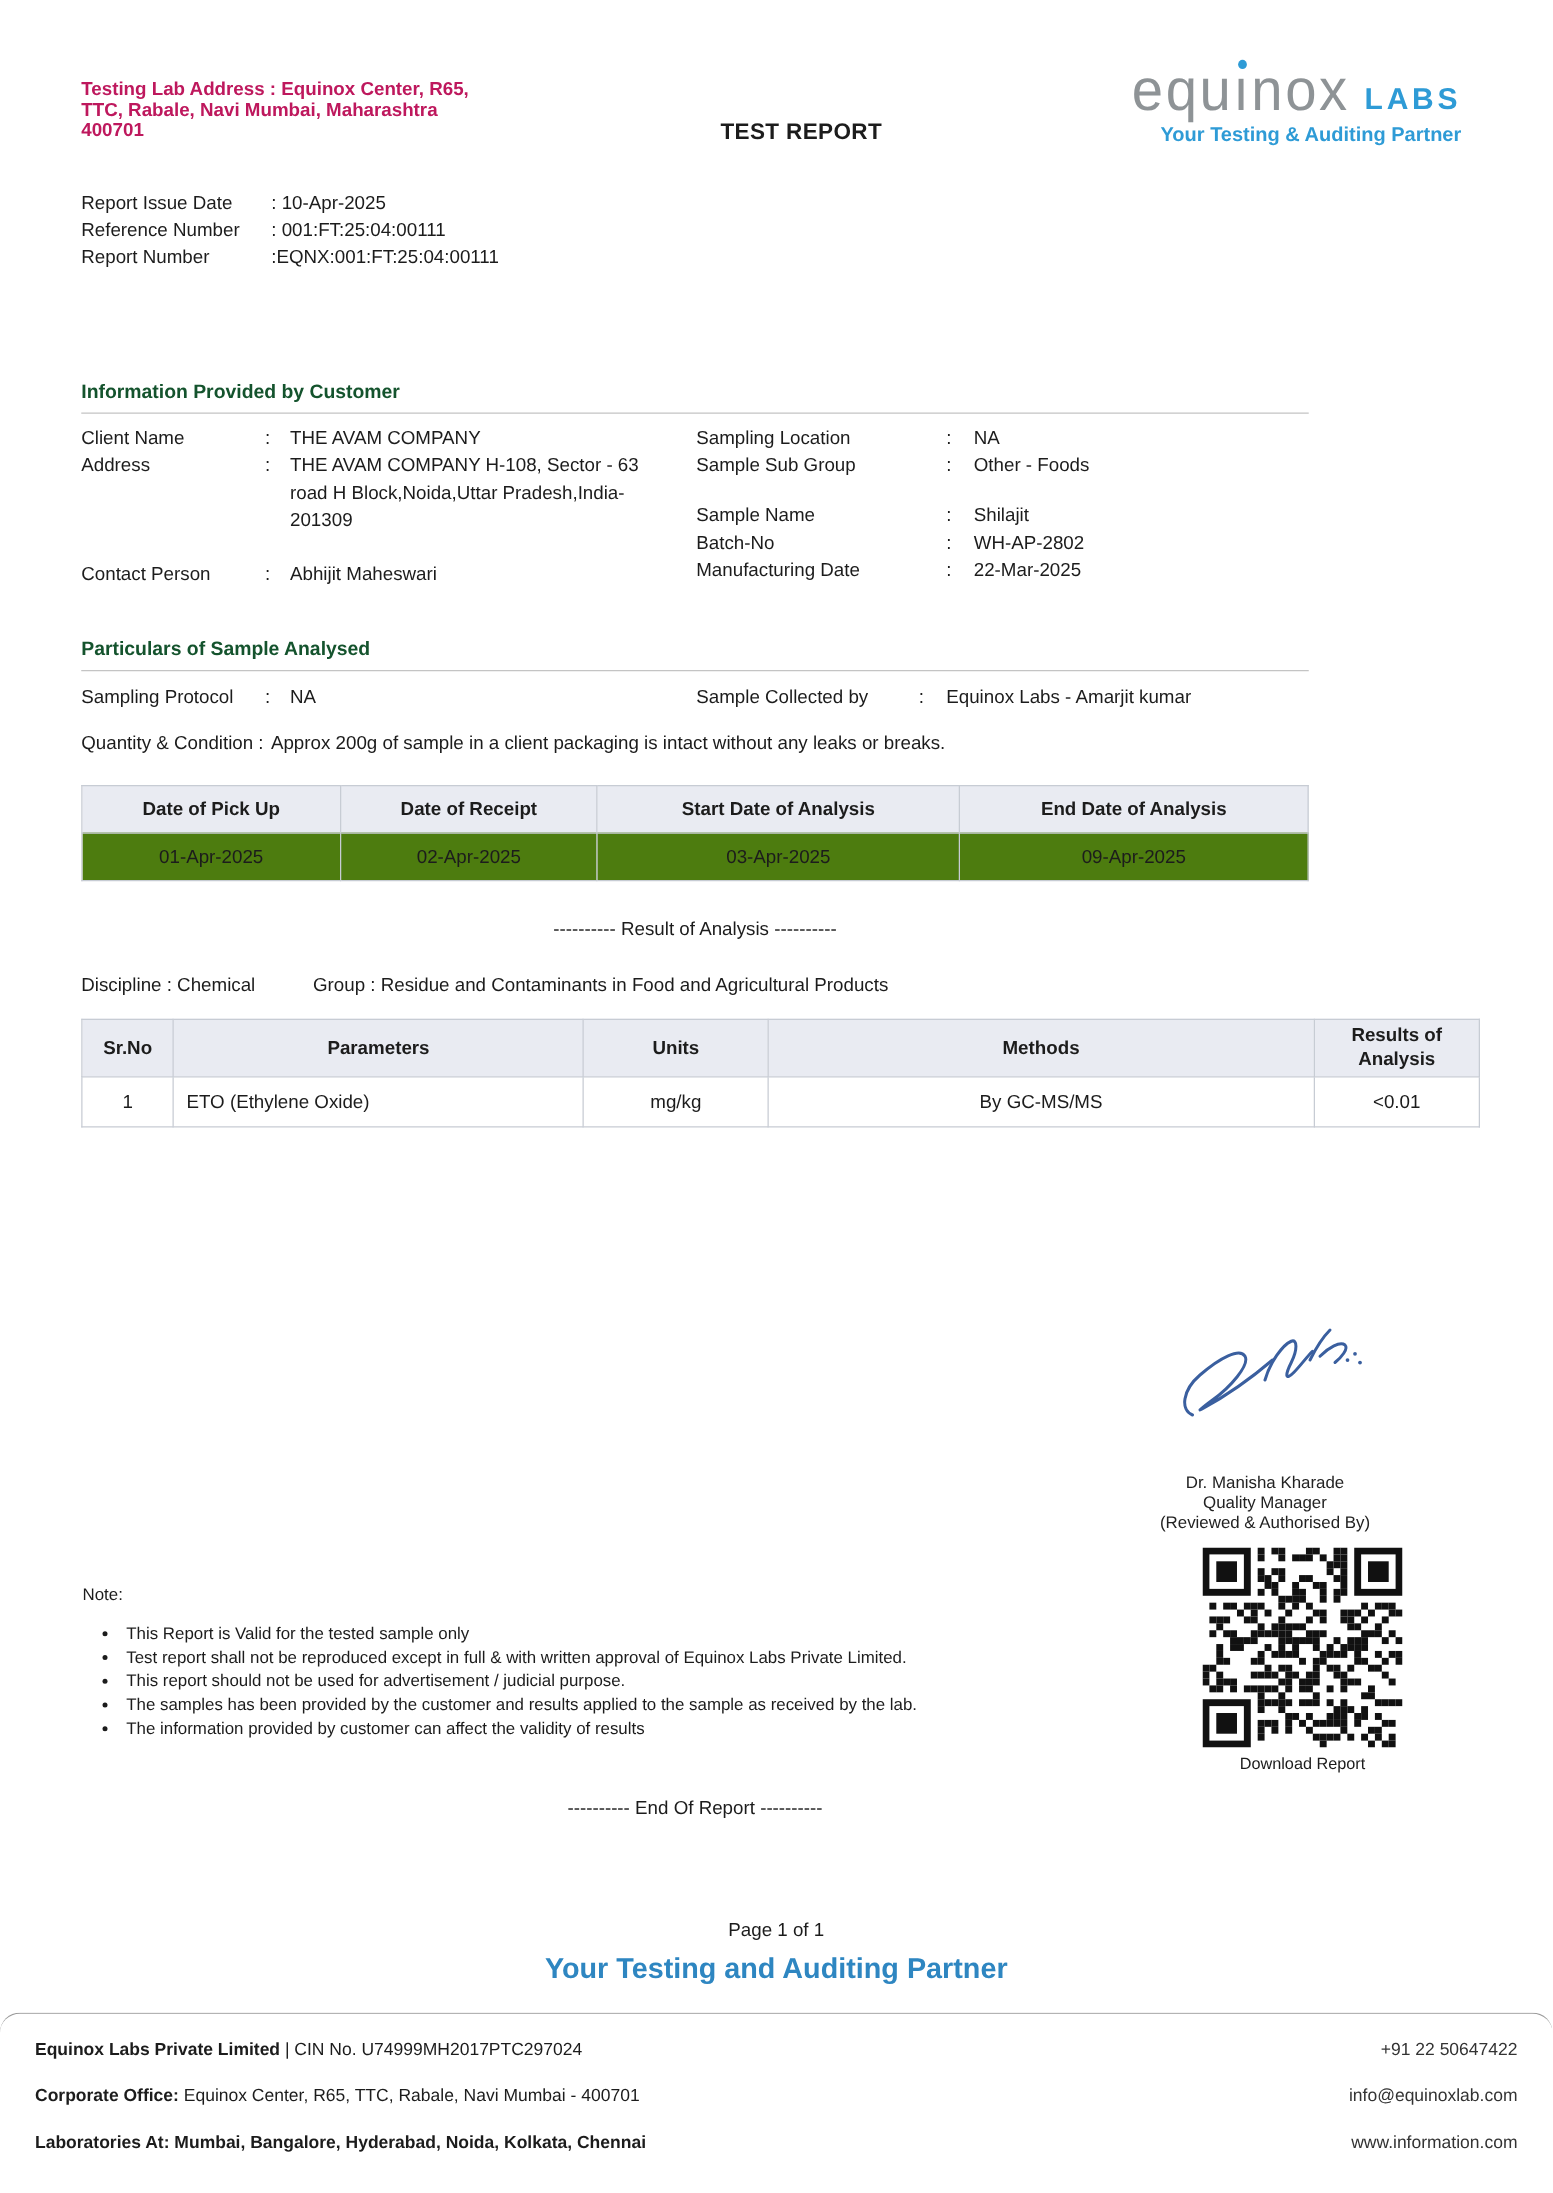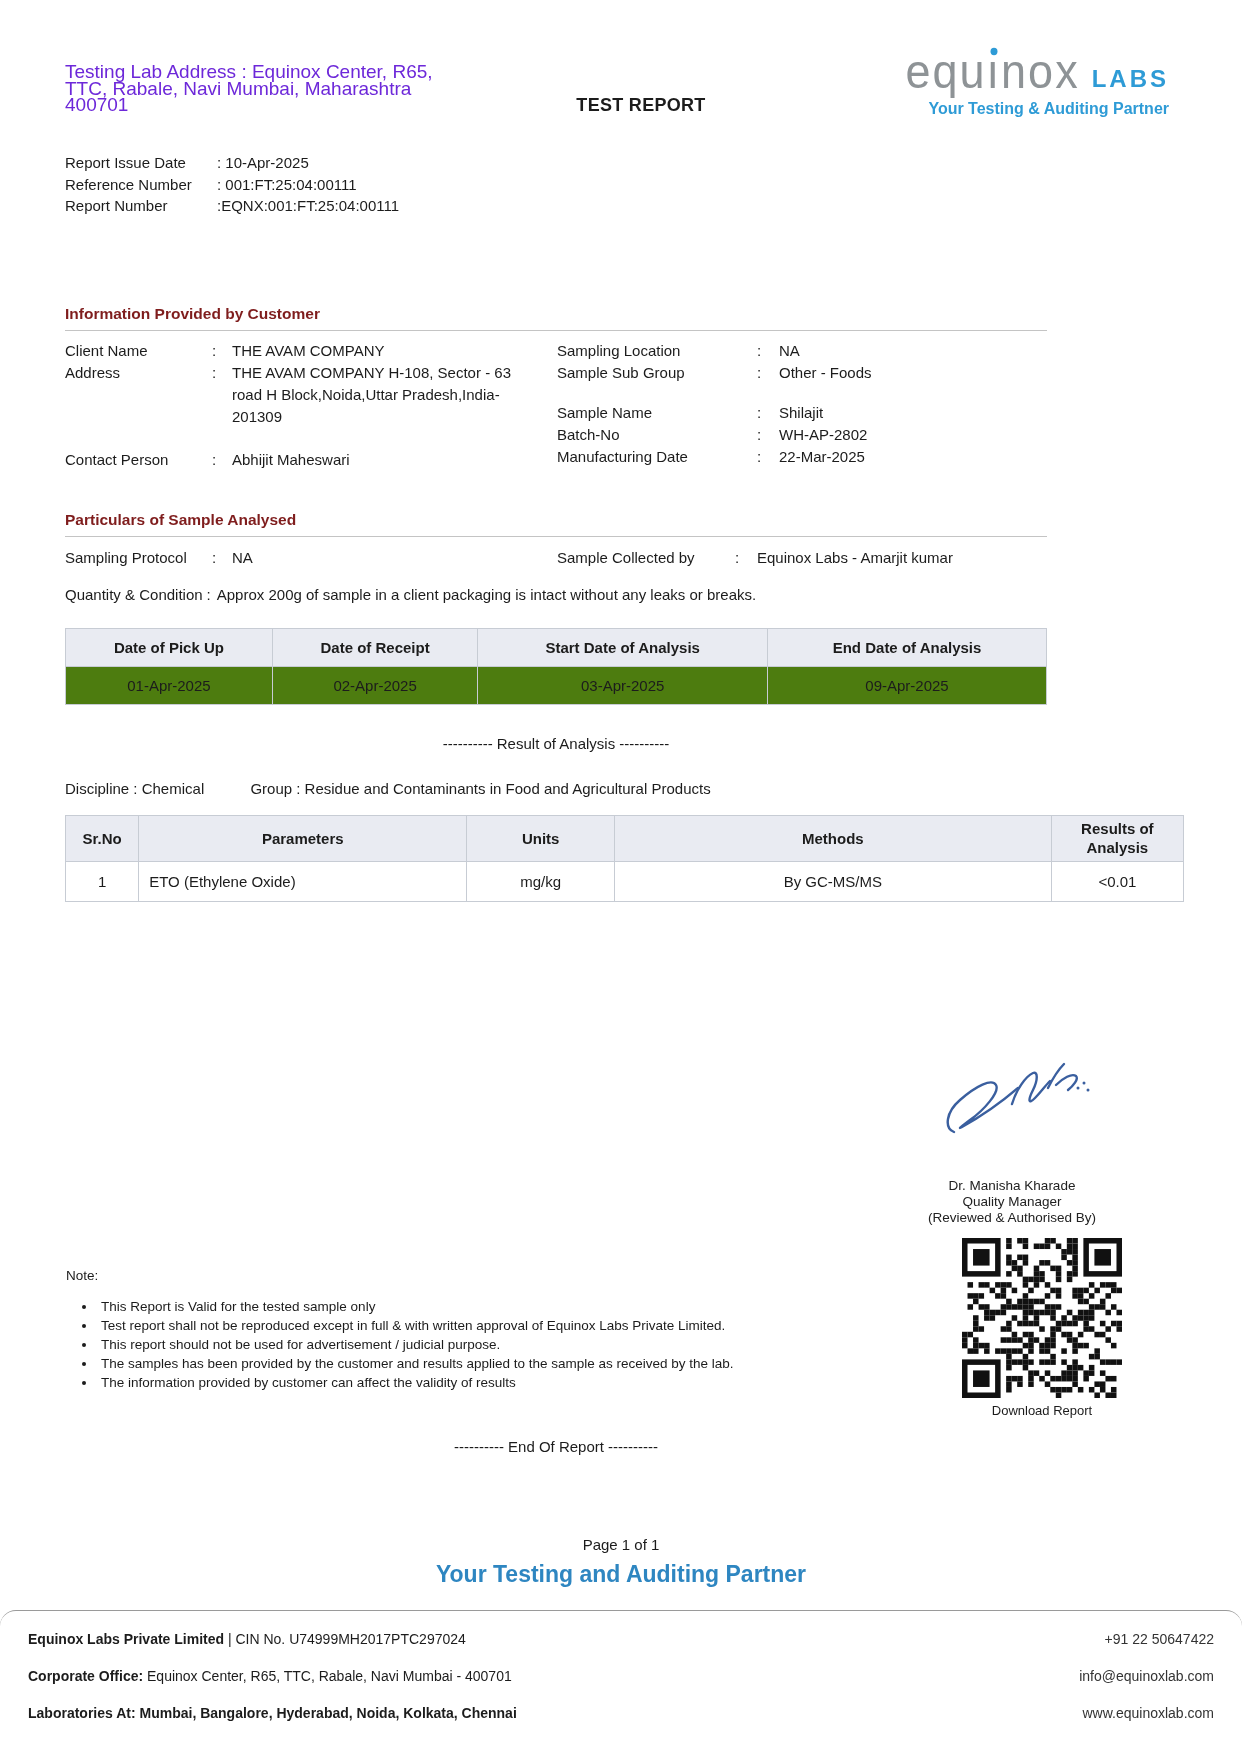--- a/index.html
+++ b/index.html
@@ -5,37 +5,37 @@
   * { margin:0; padding:0; box-sizing:border-box; }
   html,body { background:#ffffff; }
   body { font-family:"Liberation Sans", sans-serif; color:#1c1c1c; }
   .page {
     width:1242px; height:1754px; background:#fff; margin:0 auto;
     padding:0 65px; display:flex; flex-direction:column; position:relative; overflow:hidden;
   }
 
   
   .header { margin-top:50px; display:grid; grid-template-columns:370px 1fr 330px; align-items:start; }
-  .lab-address { font-size:19px; line-height:16.5px; padding-top:14px; color:#6d28d9; }
+  .lab-address { font-size:15px; line-height:16.5px; padding-top:14px; color:#be185d;font-weight:bold; }
   .report-title { align-self:end; text-align:center; font-size:18px; font-weight:bold; letter-spacing:0.3px; padding-bottom:2px; }
   .logo { text-align:right; padding-right:8px; }
   .logo-row { display:flex; justify-content:flex-end; align-items:baseline; }
   .logo-brand { font-size:45px; line-height:44px; color:#8e9396; letter-spacing:2px; font-weight:400; transform:scaleY(1.05); display:inline-block; }
   .logo-i { position:relative; display:inline-block; }
   .logo-dot { position:absolute; left:50%; transform:translateX(-50%); top:-1px; width:7px; height:7px; border-radius:50%; background:#2e9bd6; }
   .logo-labs { font-size:24px; font-weight:bold; color:#2e9bd6; letter-spacing:3px; margin-left:12px; }
   .logo-tagline { font-size:16px; color:#2e9bd6; font-weight:bold; margin-top:6px; }
 
   
   .meta { margin-top:34px; font-size:15px; }
   .meta-row { display:grid; grid-template-columns:152px 1fr; line-height:21.5px; }
 
   
   .section-title {
-    margin-top:88px; font-size:15.5px; font-weight:bold; color:#7f1d1d;
+    margin-top:88px; font-size:15.5px; font-weight:bold; color:#14532d;
     padding-bottom:7px; border-bottom:1.5px solid #c4c4c4; width:982px;
   }
   .section-title.second { margin-top:40px; }
 
   
   .info-grid { margin-top:9px; display:grid; grid-template-columns:492px 490px; font-size:15px; }
   .kv { display:grid; line-height:22px; }
   .kv.left-kv { grid-template-columns:147px 20px 1fr; }
   .kv.right-kv { grid-template-columns:200px 22px 1fr; }
   .kv .v { padding-right:12px; }
@@ -583,18 +583,18 @@
       <div class="footer-row">
         <span class="fl"><b>Equinox Labs Private Limited</b><span> | CIN No. U74999MH2017PTC297024</span></span>
         <span class="fr">+91 22 50647422</span>
       </div>
       <div class="footer-row">
         <span class="fl"><b>Corporate Office:</b><span> Equinox Center, R65, TTC, Rabale, Navi Mumbai - 400701</span></span>
         <span class="fr">info@equinoxlab.com</span>
       </div>
       <div class="footer-row">
         <span class="fl"><b>Laboratories At:</b><b> Mumbai, Bangalore, Hyderabad, Noida, Kolkata, Chennai</b></span>
-        <span class="fr">www.equinoxlab.com</span>
+        <span class="fr">www.information.com</span>
       </div>
     </div>
   </div>
 
 </div>
 
 </body></html>

